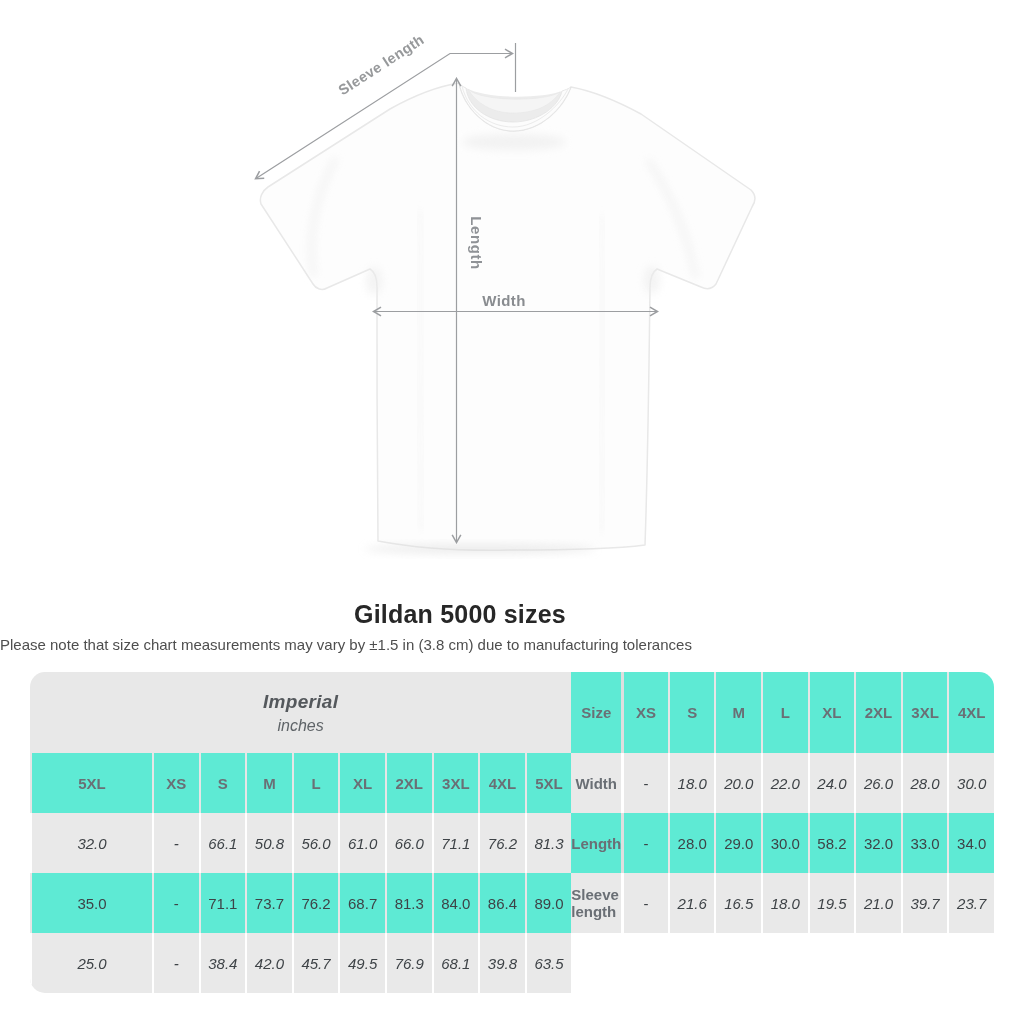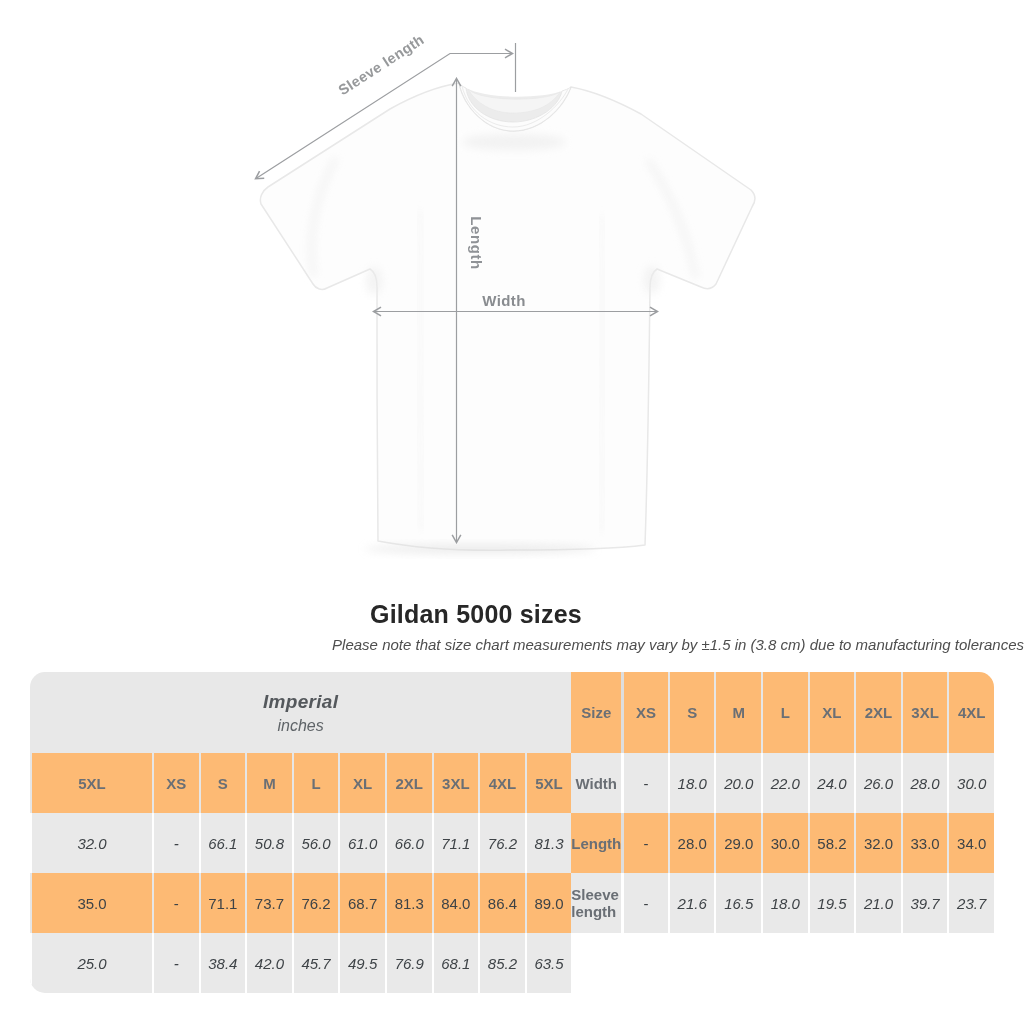--- a/index.html
+++ b/index.html
@@ -6,27 +6,27 @@
   body {
     width:1024px; height:1024px; position:relative; background:#ffffff;
     font-family:"Liberation Sans", sans-serif; overflow:hidden;
   }
 
   
   .figure-svg { position:absolute; top:0; left:0; }
 
   
   .page-title {
-    position:absolute; top:600px; left:16px; width:920px; margin:0;
+    position:absolute; top:600px; left:0; width:920px; margin:0;
     text-align:center; font-size:25px; font-weight:bold; color:#272727;
     letter-spacing:0.2px;
   }
   .page-subtitle {
     position:absolute; top:636px; left:0; width:1024px; margin:0;
-    text-align:right; font-style:italic; font-size:15px; color:#4e4e4e;
+    text-align:left; font-size:15px; color:#4e4e4e;
   }
 
   
   .size-table {
     position:absolute; top:672px; left:30px; width:964px;
     display:grid;
     grid-template-columns:122px repeat(18, 1fr);
     grid-template-rows:81px 60px 60px 60px 60px;
     border-radius:15px; overflow:hidden;
     background:#ffffff;
@@ -37,21 +37,21 @@
   }
   .band-left  { grid-column:1 / span 10; }
   .band-right { grid-column:11 / span 9; }
   .u-label { font-size:19px; font-weight:bold; font-style:italic; color:#54585c; letter-spacing:0.3px; }
   .u-sub   { font-size:16px; font-style:italic; color:#5f6468; }
 
   .c {
     display:flex; align-items:center; justify-content:center;
     font-size:15px; color:#3e4347; box-sizing:border-box;
   }
-  .rw { background:#fdba74; }
+  .rw { background:#5eead4; }
   .rg { background:#e9e9e9; }
   .hd  { font-weight:bold; color:#6a6f75; }
   .lab { font-weight:bold; color:#6a6f75; }
 
   .rw.bl  { border-left:2px solid #e6e6e6; }
   .rw.bl2 { border-left:3px solid #dedede; }
   .rg.bl  { border-left:2px solid #ffffff;font-style:italic; }
   .rg.bl2 { border-left:3px solid #ffffff; }
 </style>
 </head>
@@ -204,15 +204,15 @@
   <div class="c rg bl">39.7</div>
   <div class="c rg bl">23.7</div>
   <div class="c rg bl">25.0</div>
   <div class="c rg bl">-</div>
   <div class="c rg bl">38.4</div>
   <div class="c rg bl">42.0</div>
   <div class="c rg bl">45.7</div>
   <div class="c rg bl">49.5</div>
   <div class="c rg bl">76.9</div>
   <div class="c rg bl">68.1</div>
-  <div class="c rg bl">85.2</div>
+  <div class="c rg bl">39.8</div>
   <div class="c rg bl">63.5</div>
 </div>
 
 </body></html>

